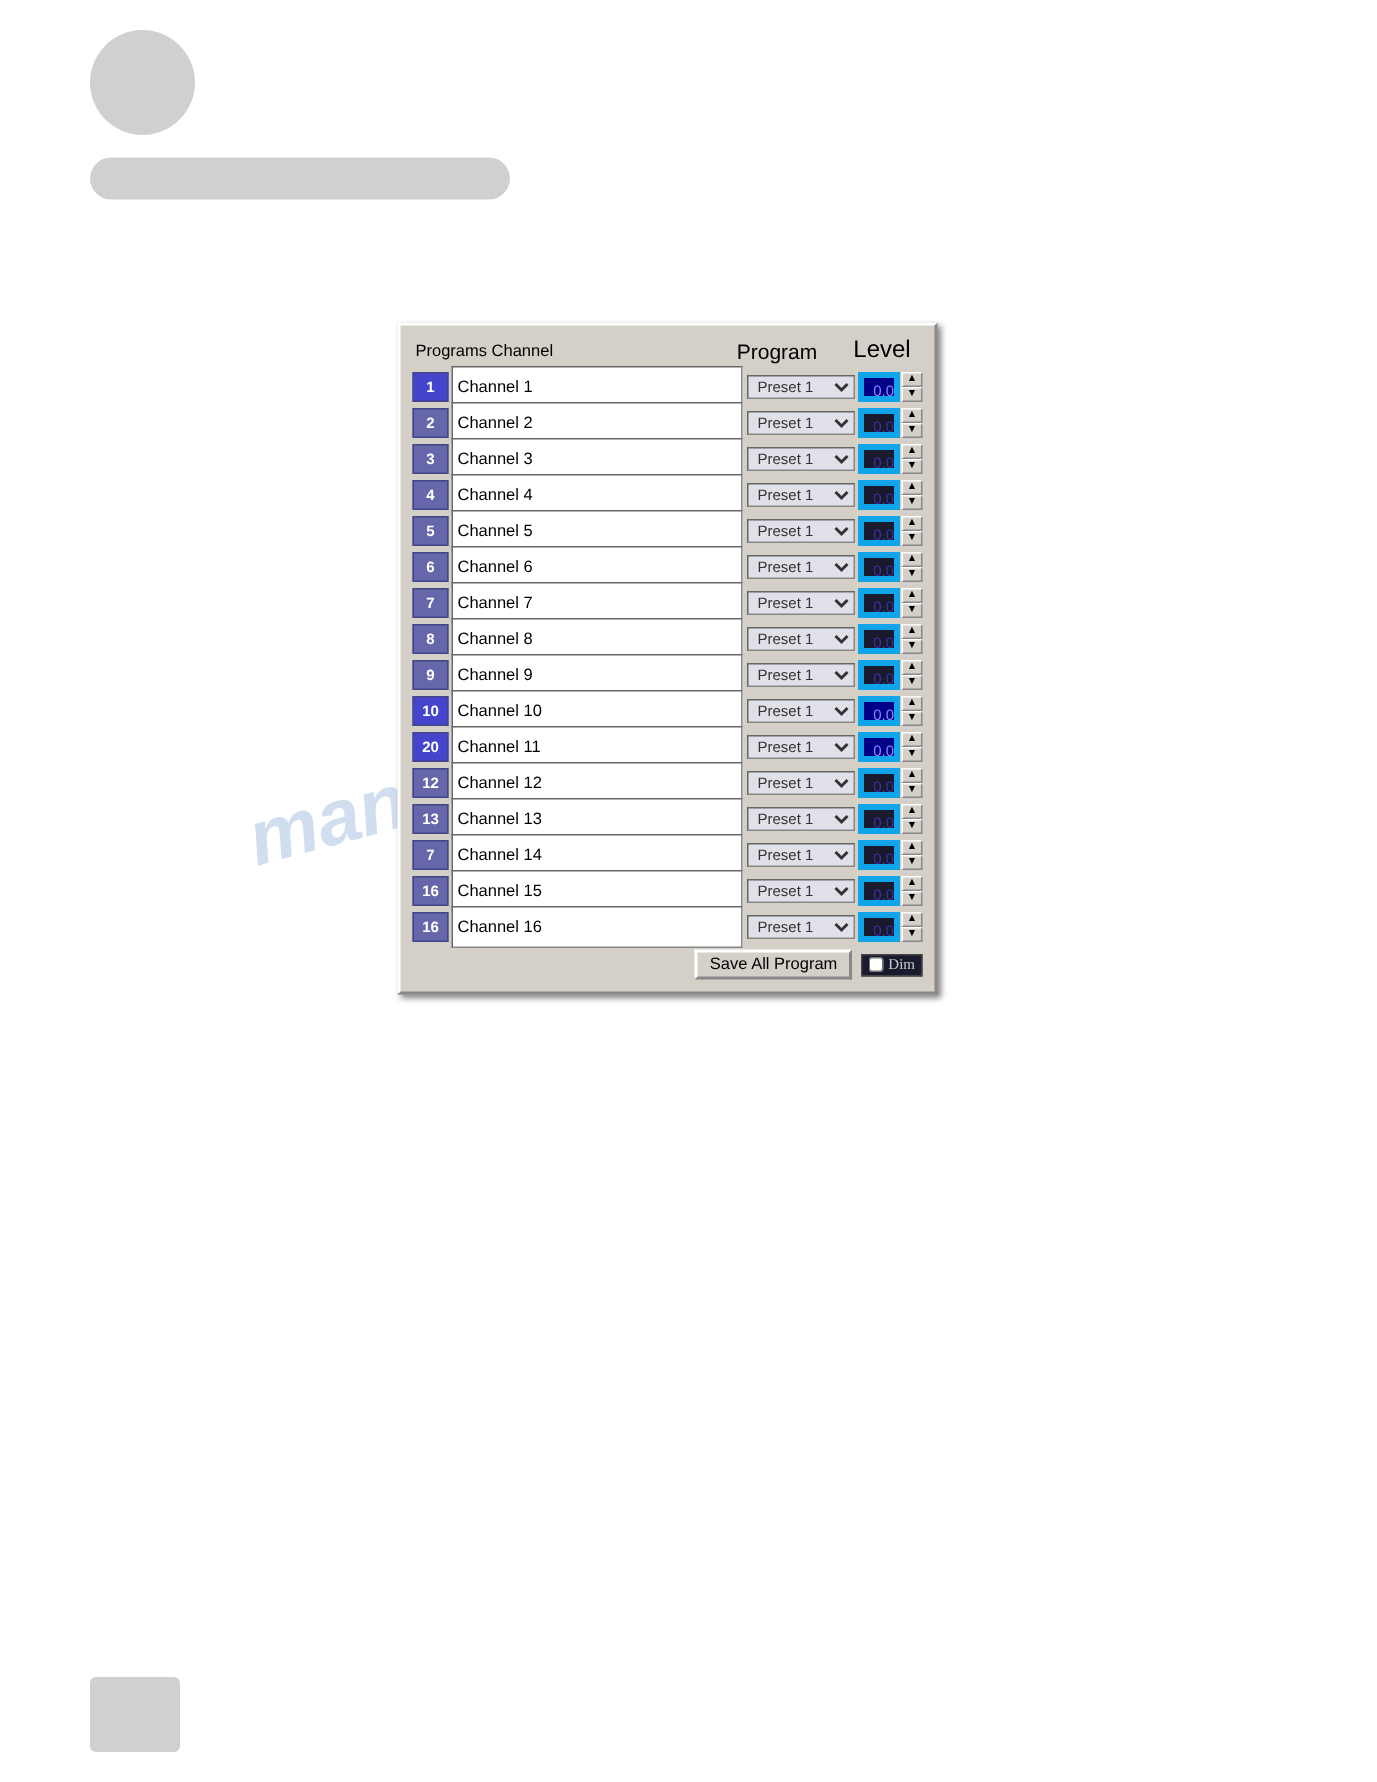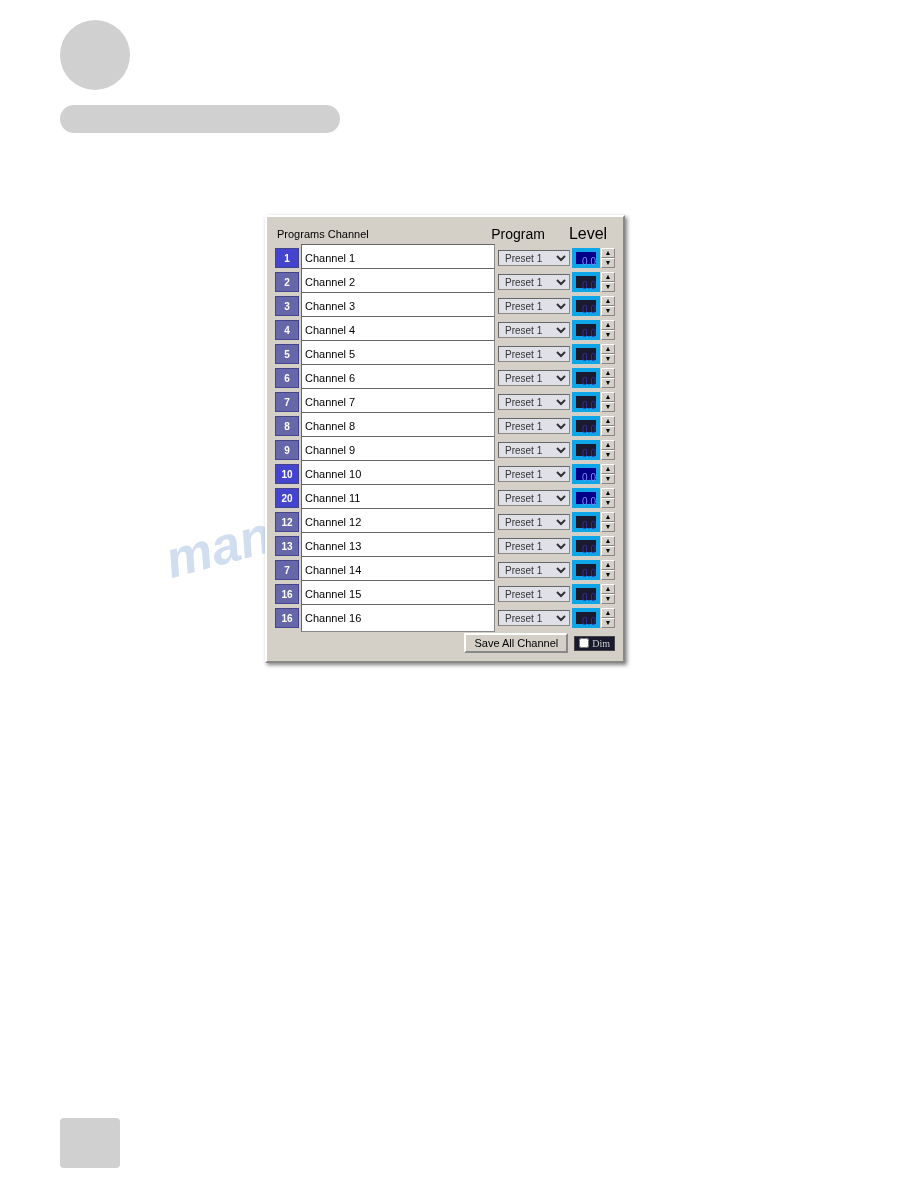--- a/index.html
+++ b/index.html
@@ -409,19 +409,19 @@
         <select class="preset-select"><option value="Preset 1">Preset 1</option><option value="Preset 2">Preset 2</option><option value="Preset 3">Preset 3</option><option value="Preset 4">Preset 4</option></select>
         <div class="level-display off">0.0</div>
         <div class="spinner">
           <div class="spin-btn">▲</div>
           <div class="spin-btn">▼</div>
         </div>
       </div>
     </div>
 
   <div class="panel-footer">
-    <button class="save-btn">Save All Channel</button>
+    <button class="save-btn">Save All Program</button>
     <div class="dim-container">
       <input type="checkbox" class="dim-checkbox" style="">
       <span class="dim-label">Dim</span>
     </div>
   </div>
 </div>
 
 </body></html>

